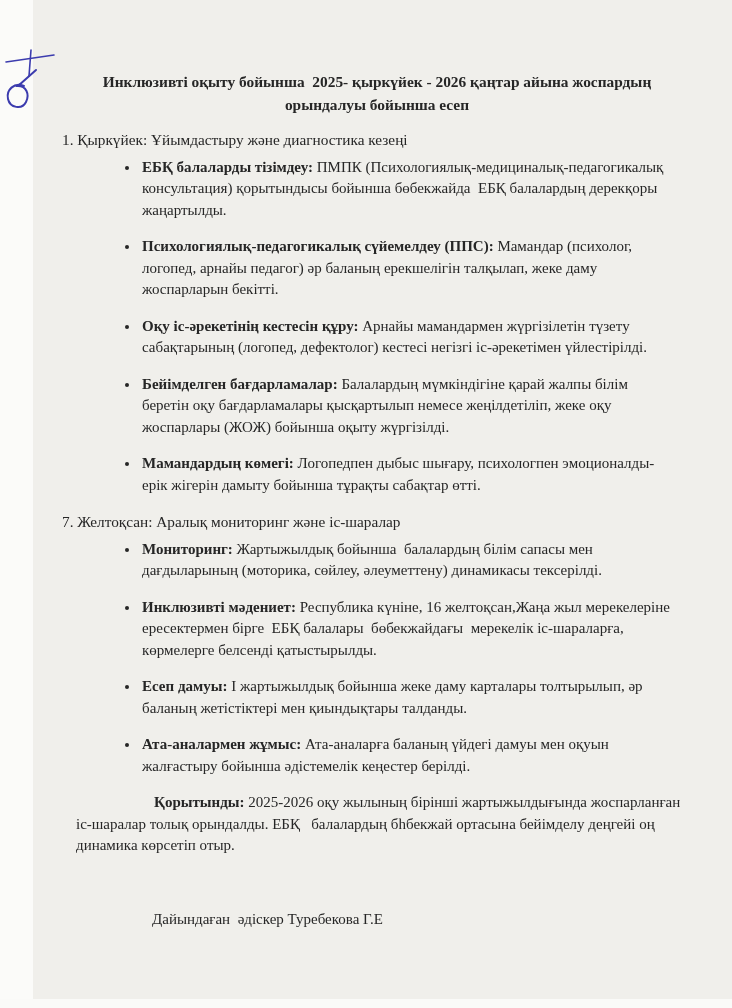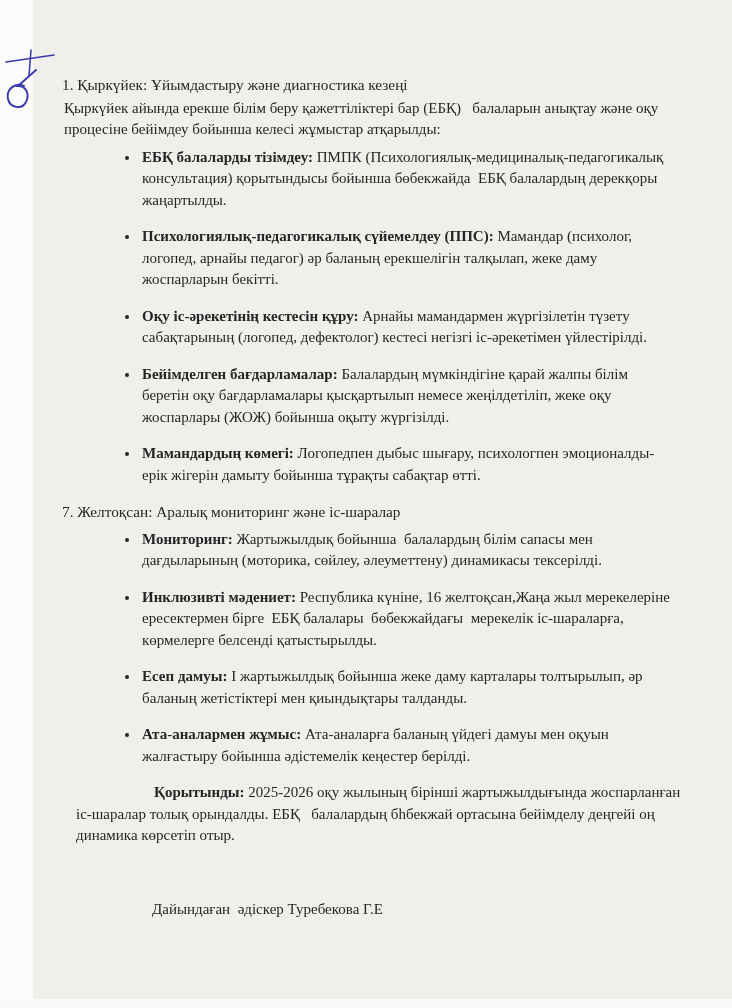--- a/index.html
+++ b/index.html
@@ -76,24 +76,24 @@
 <div class="scan-edge-bottom"></div>
 
 <svg class="pen-mark" viewBox="0 0 64 72" xmlns="http://www.w3.org/2000/svg">
   <path d="M6 20 L54 13" stroke="#3c3cae" stroke-width="1.6" fill="none" stroke-linecap="round"></path>
   <path d="M31 8 L29 34" stroke="#3c3cae" stroke-width="1.6" fill="none" stroke-linecap="round"></path>
   <path d="M24 44 C14 40, 6 48, 8 57 C10 66, 22 68, 26 60 C30 52, 26 44, 18 44 L36 28" stroke="#3c3cae" stroke-width="2" fill="none" stroke-linecap="round"></path>
 </svg>
 
 <div class="doc">
 
+  <p class="title"><span>Инклюзивті оқыту бойынша  2025- қыркүйек - 2026 қаңтар айына жоспардың</span><br><span>орындалуы бойынша есеп</span></p>
 
   <div>
     <p class="section-heading">1. Қыркүйек: Ұйымдастыру және диагностика кезеңі</p>
-    <p class="intro">Қыркүйек айында ерекше білім беру қажеттіліктері бар (ЕБҚ)   балаларын анықтау және оқу процесіне бейімдеу бойынша келесі жұмыстар атқарылды:</p>
     <ul class="bullets">
       <li><span class="b-label">ЕБҚ балаларды тізімдеу:</span><span class="b-text"> ПМПК (Психологиялық-медициналық-педагогикалық консультация) қорытындысы бойынша бөбекжайда  ЕБҚ балалардың дерекқоры жаңартылды.</span></li>
       <li><span class="b-label">Психологиялық-педагогикалық сүйемелдеу (ППС):</span><span class="b-text"> Мамандар (психолог, логопед, арнайы педагог) әр баланың ерекшелігін талқылап, жеке даму жоспарларын бекітті.</span></li>
       <li><span class="b-label">Оқу іс-әрекетінің кестесін құру:</span><span class="b-text"> Арнайы мамандармен жүргізілетін түзету сабақтарының (логопед, дефектолог) кестесі негізгі іс-әрекетімен үйлестірілді.</span></li>
     </ul>
   </div>
 
   <div>
     <ul class="bullets">
       <li><span class="b-label">Бейімделген бағдарламалар:</span><span class="b-text"> Балалардың мүмкіндігіне қарай жалпы білім беретін оқу бағдарламалары қысқартылып немесе жеңілдетіліп, жеке оқу жоспарлары (ЖОЖ) бойынша оқыту жүргізілді.</span></li>

